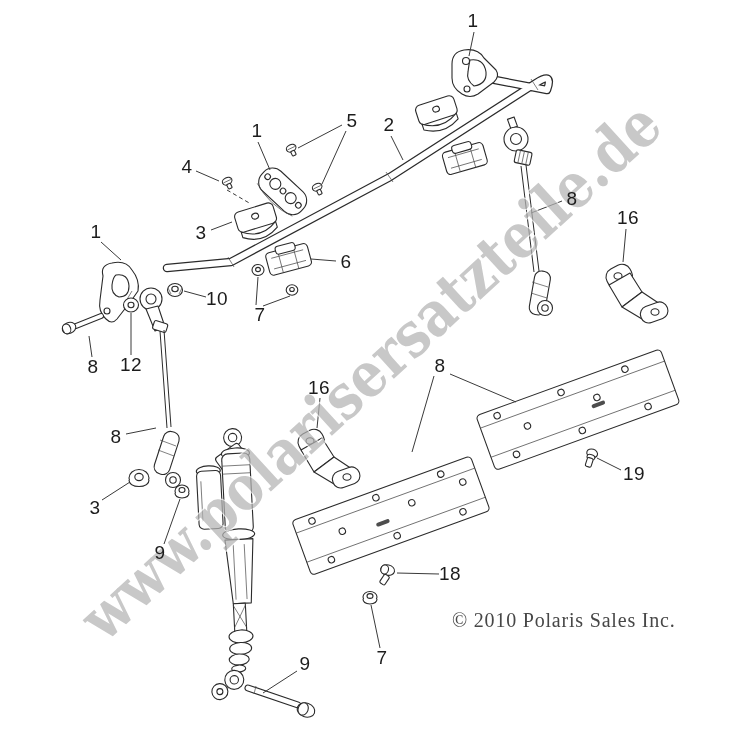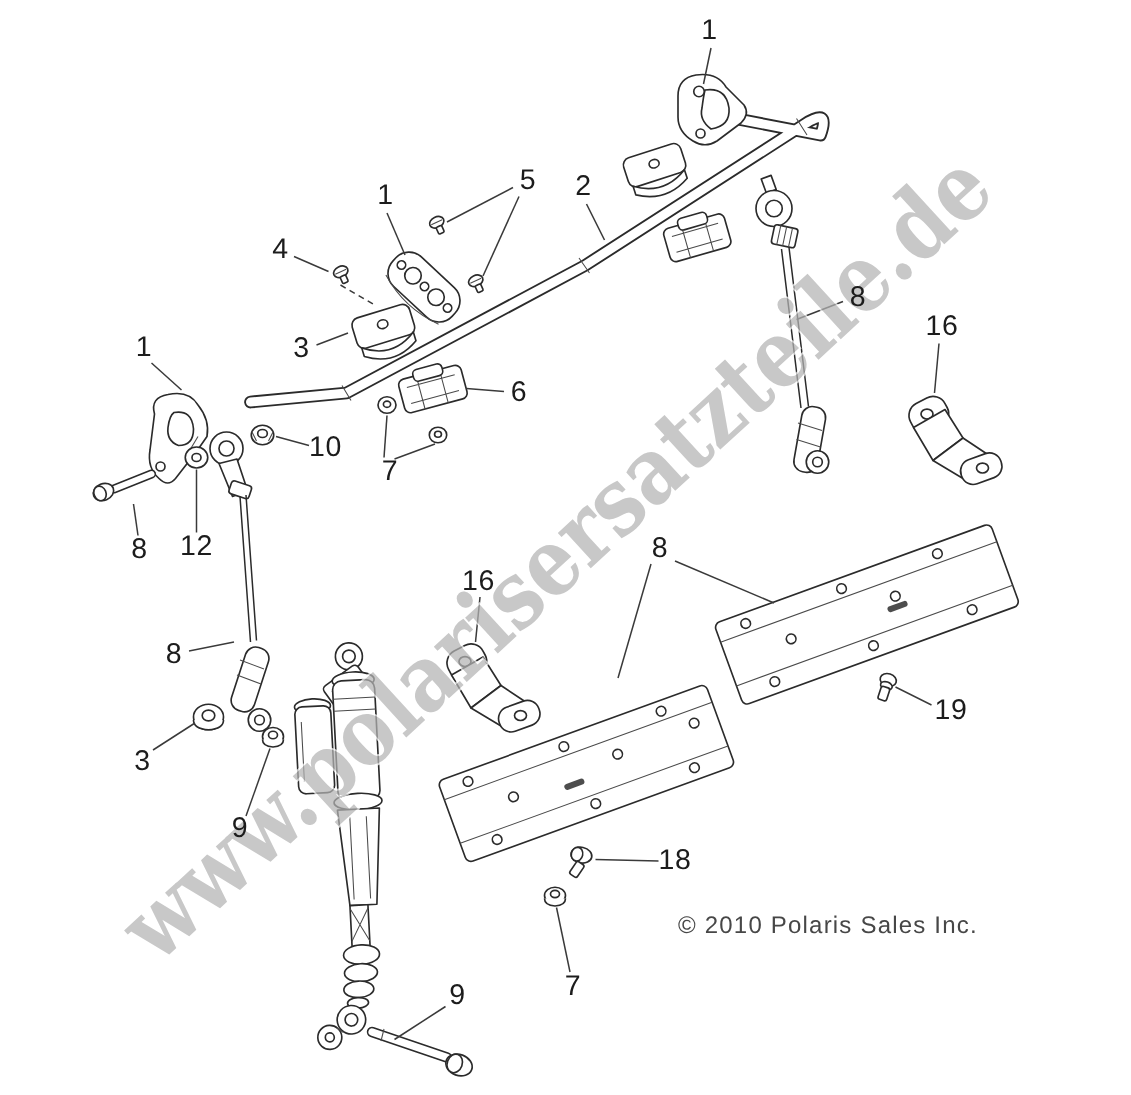--- a/index.html
+++ b/index.html
@@ -3,21 +3,21 @@
 <meta charset="utf-8">
 <style>
   html,body{margin:0;padding:0;background:#ffffff;}
   .stage{position:relative;width:754px;height:730px;background:#ffffff;overflow:hidden;
          font-family:"Liberation Sans",sans-serif;}
   svg.art{position:absolute;left:0;top:0;}
   .callout{position:absolute;transform:translate(-50%,-50%);
            font-family:"Liberation Sans",sans-serif;font-size:19px;color:#1c1c1c;
            letter-spacing:0.5px;user-select:none;white-space:nowrap;}
   .copyright{position:absolute;left:452px;top:609px;
-             font-family:Liberation Sans, sans-serif;font-size:16px;color:#474747;
+             font-family:Liberation Serif, serif;font-size:20px;color:#474747;
              letter-spacing:0.8px;white-space:nowrap;}
   .part{fill:#ffffff;stroke:#2b2b2b;stroke-width:1.1;stroke-linejoin:round;}
   .ln{stroke:#2b2b2b;stroke-width:1;fill:none;}
   .thin{stroke:#4a4a4a;stroke-width:0.7;fill:none;}
   .leader{stroke:#3a3a3a;stroke-width:1;fill:none;}
   .tube-o{fill:none;stroke:#2b2b2b;stroke-width:8.5;stroke-linecap:round;stroke-linejoin:round;}
   .tube-i{fill:none;stroke:#ffffff;stroke-width:6;stroke-linecap:round;stroke-linejoin:round;}
   .wm{font-family:"DejaVu Serif","Liberation Serif",serif;font-weight:bold;font-size:62px;
       fill:#b3b3b3;stroke:#ffffff;stroke-width:2.6px;paint-order:stroke;opacity:0.72;}
 </style>

